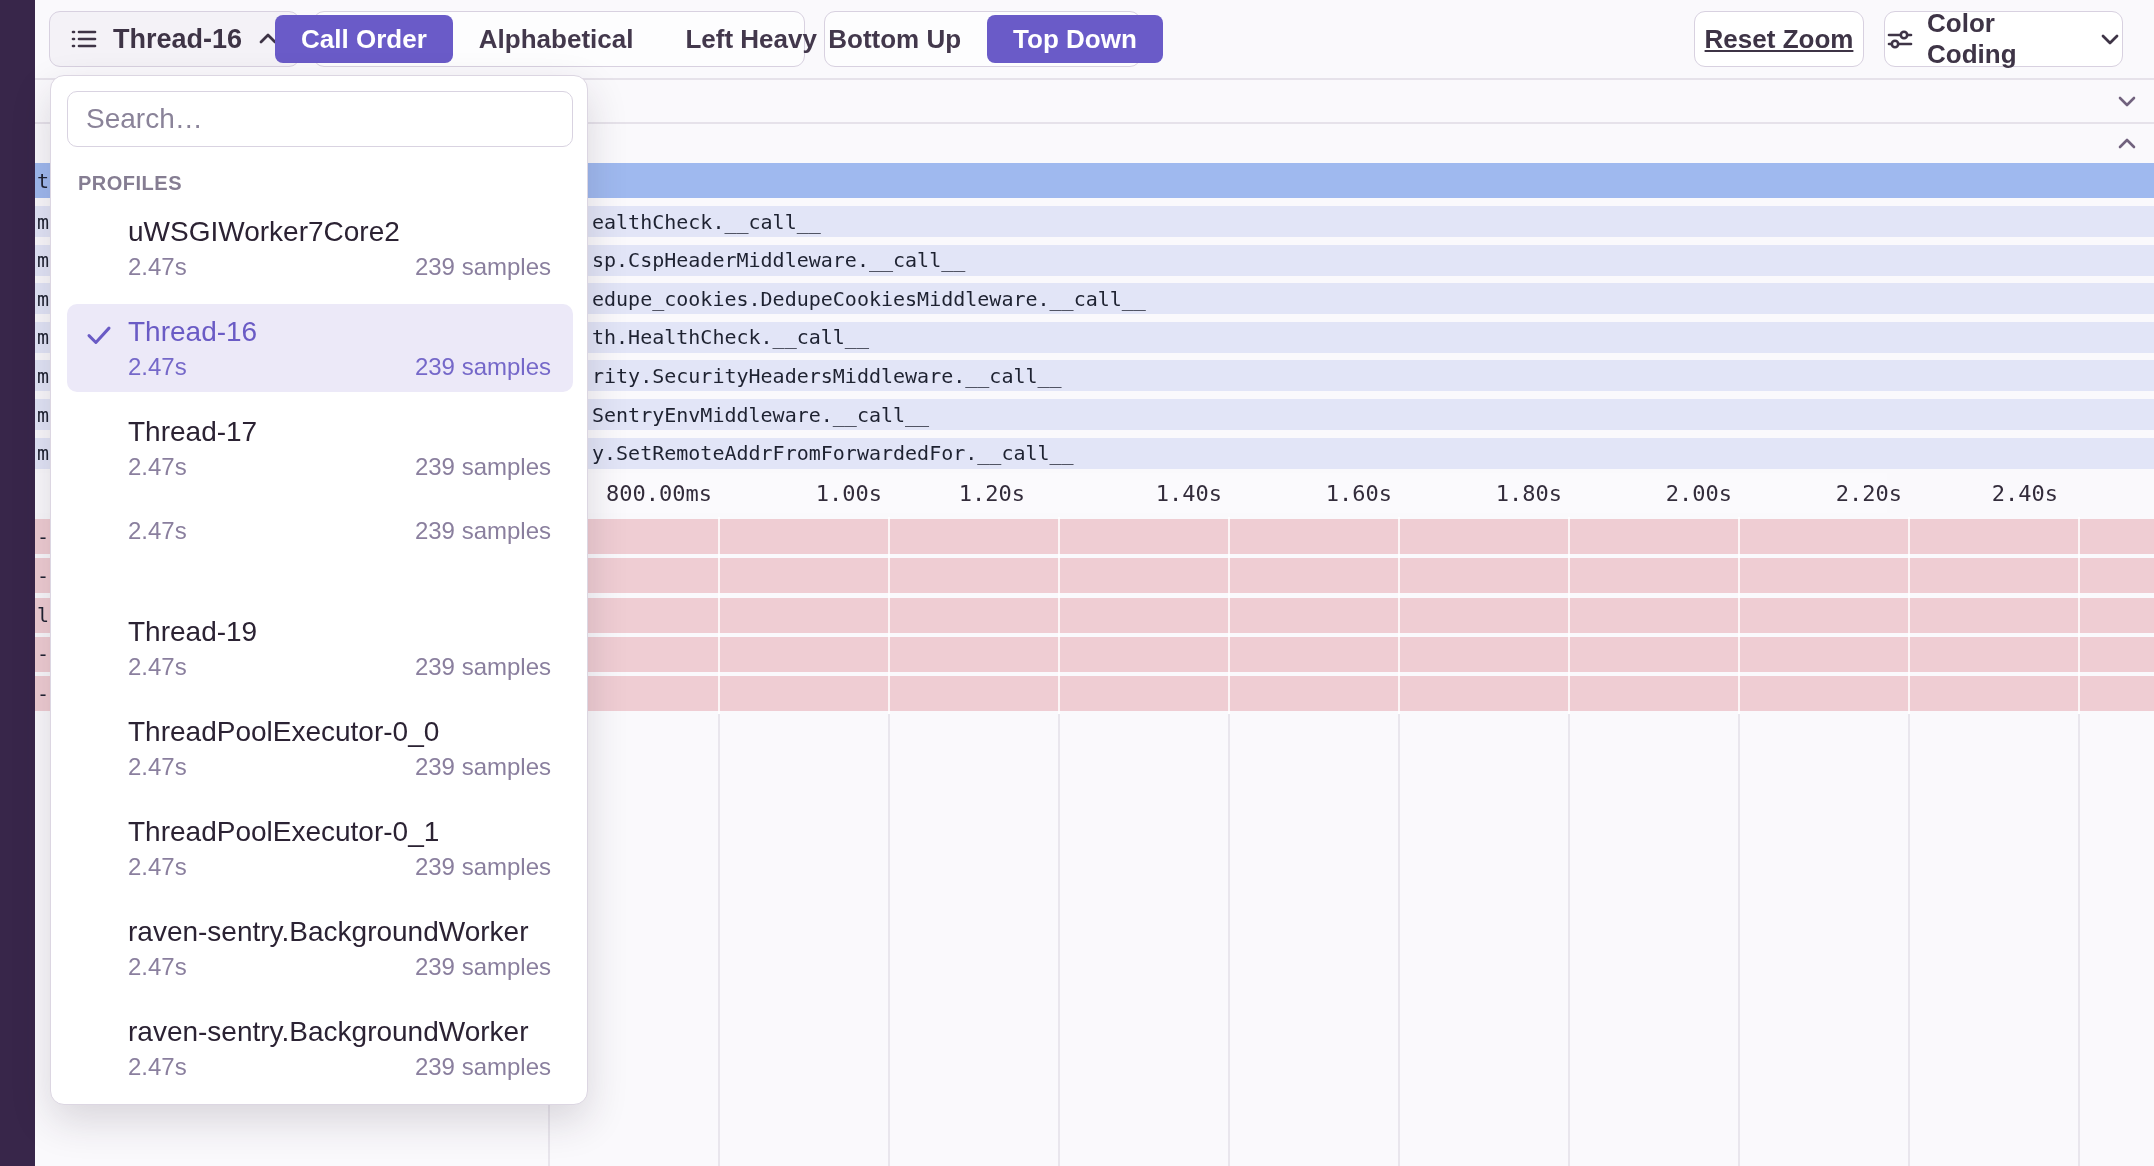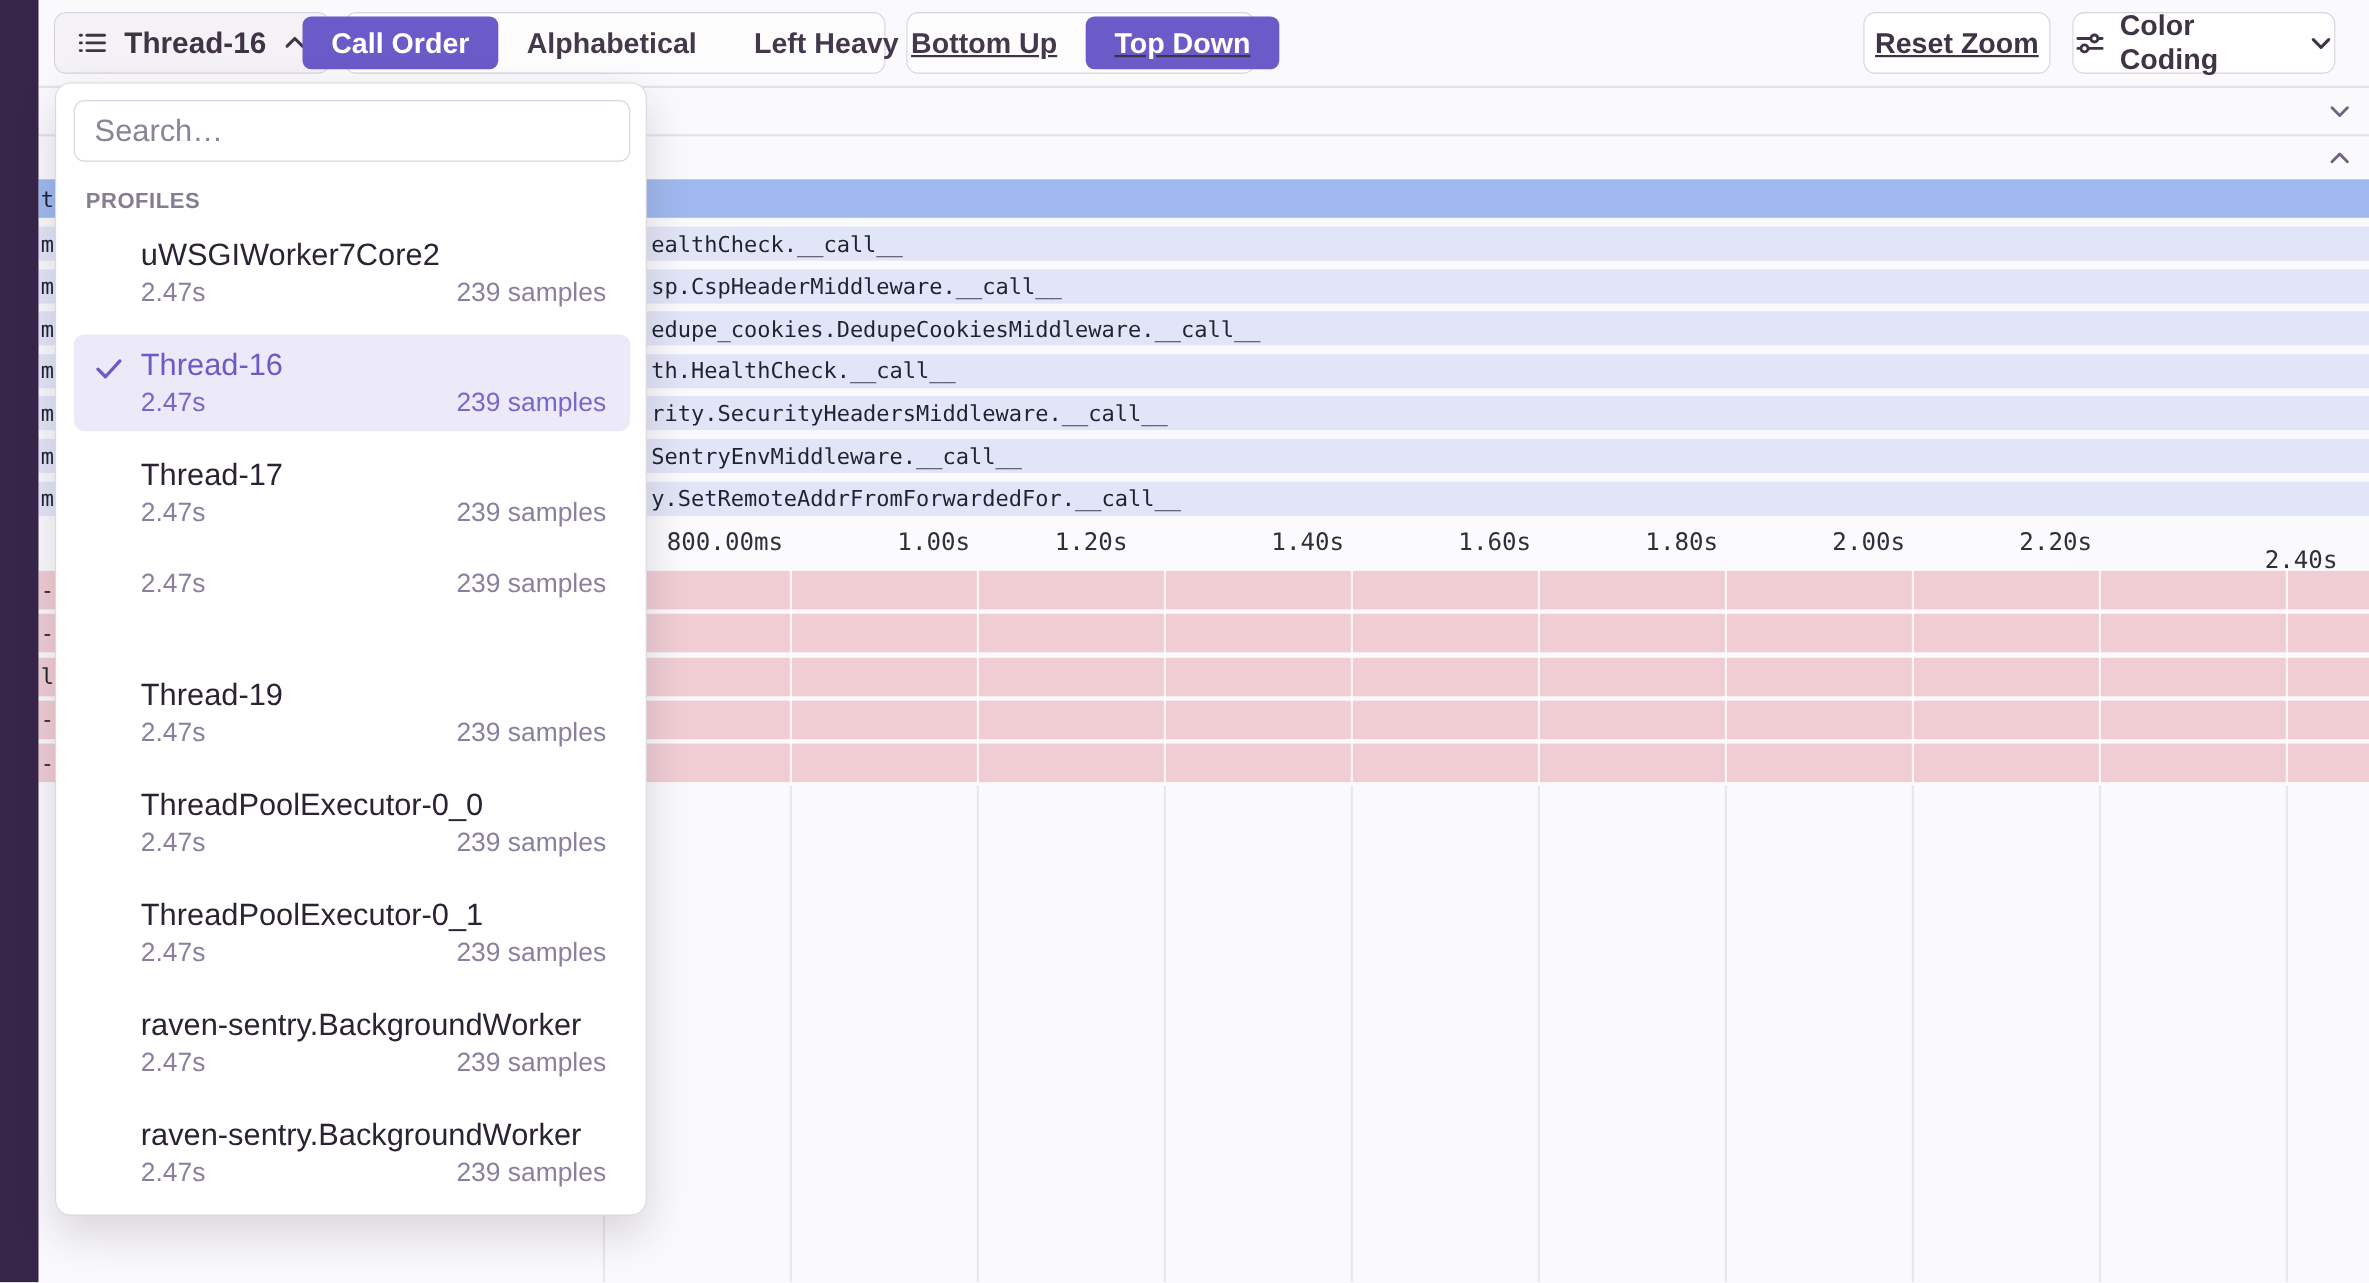--- a/index.html
+++ b/index.html
@@ -11,21 +11,21 @@
   .sidebar-strip { position:absolute; left:0; top:0; width:35px; height:1166px; background:#38264A; z-index:30; }
 
   
   .btn { position:absolute; top:11px; height:56px; border:1.5px solid #D8D1E0; border-radius:11px;
          background:#FFFFFF; display:flex; align-items:center; justify-content:center;
          font-size:26px; font-weight:700; color:#3E3446; cursor:pointer; z-index:20; }
   .thread-btn { left:49px; width:251px; background:#F4F2F7; gap:14px; }
   .thread-btn .lbl { font-size:27px; }
   .seg { display:flex; align-items:center; padding:0 4px; background:#FDFDFE; }
   .seg1 { left:313px; width:492px; }
-  .seg2 { left:824px; width:317px;text-decoration:underline; }
+  .seg2 { left:824px; width:317px; }
   .seg-item { height:48px; display:flex; align-items:center; justify-content:center;
               padding:0 26px; border-radius:8px; color:#43384C; white-space:nowrap; cursor:pointer; }
   .seg-item.active { background:#6A5BC8; color:#FFFFFF; }
   .seg-divider { width:1.5px; height:34px; background:#DCD6E2; }
   .search-box { left:1154px; width:522px; top:11px; height:56px; position:absolute; z-index:20;
                 border:1.5px solid #D8D1E0; border-radius:11px; background:#FFFFFF;
                 display:flex; align-items:center; padding:0 16px; gap:10px; }
   .search-box input { flex:1; border:none; outline:none; font-size:26px; color:#3E3446;
                       font-family:"Liberation Sans", sans-serif; background:transparent; }
   .search-box input::placeholder { color:#9D95AB; }
@@ -116,21 +116,21 @@
     <div class="axis">
         <div id="axis-labels">
           <div class="axis-label" style="left: 483px;">800.00ms</div>
           <div class="axis-label" style="left: 653px;">1.00s</div>
           <div class="axis-label" style="left: 796px;">1.20s</div>
           <div class="axis-label" style="left: 993px;">1.40s</div>
           <div class="axis-label" style="left: 1163px;">1.60s</div>
           <div class="axis-label" style="left: 1333px;">1.80s</div>
           <div class="axis-label" style="left: 1503px;">2.00s</div>
           <div class="axis-label" style="left: 1673px;">2.20s</div>
-          <div class="axis-label" style="left: 1896px; margin-top: 16px;">2.40s</div>
+          <div class="axis-label" style="left: 1829px;">2.40s</div>
         </div>
       </div>
     <div id="pink-rows">
         <div class="pink-row" style="top: 519px;">
           <span class="mono-frag frag-left">-</span>
         </div>
         <div class="pink-row" style="top: 558.3px;">
           <span class="mono-frag frag-left">-</span>
         </div>
         <div class="pink-row" style="top: 597.6px;">

